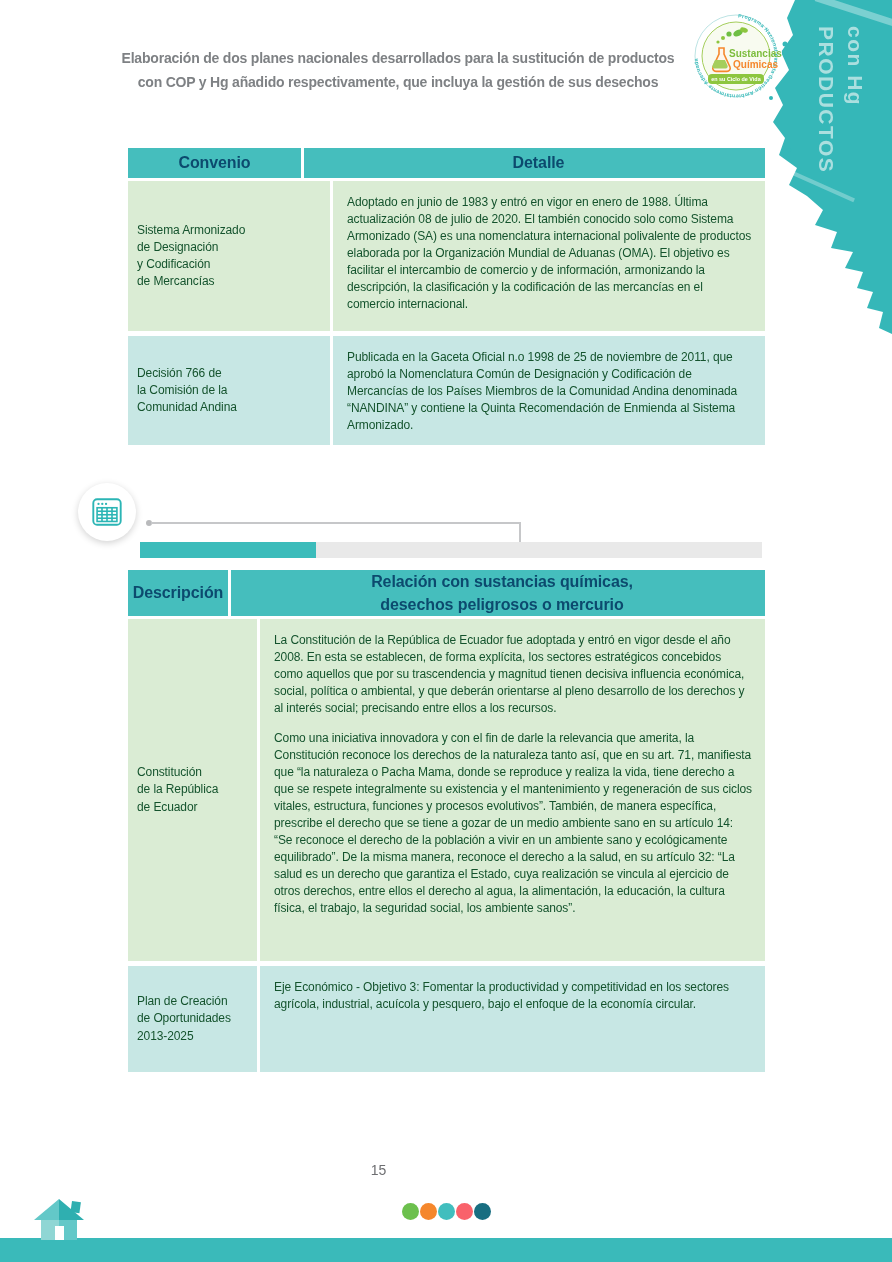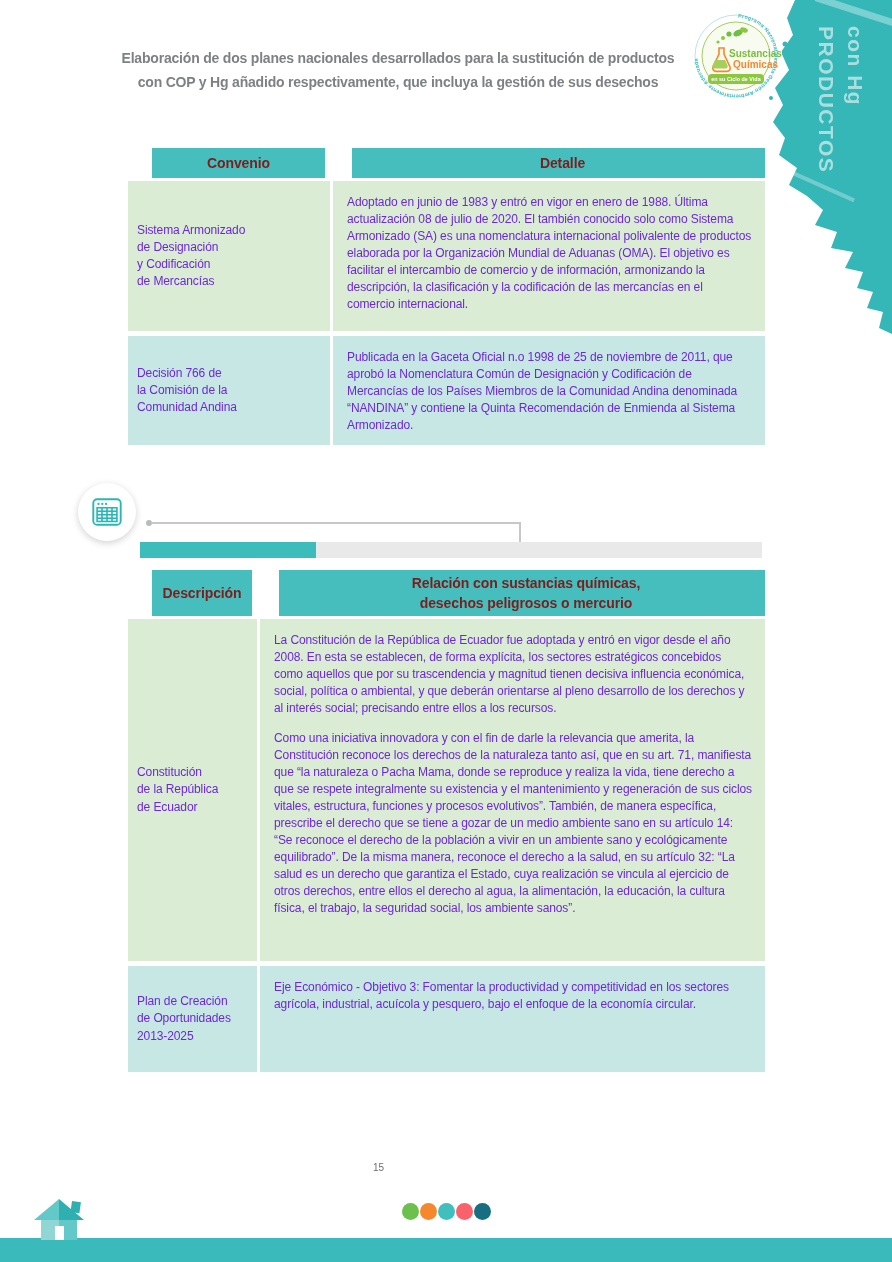--- a/index.html
+++ b/index.html
@@ -16,31 +16,31 @@
               font-size:21px;font-weight:bold;color:#ABDFDF;letter-spacing:1.5px;line-height:1.35;}
 
   
   .logo-svg{position:absolute;left:688px;top:8px;width:96px;height:96px;}
 
   
   .tbl{position:absolute;left:128px;width:637px;}
   .tbl-convention{top:148px;}
   .tbl-legislation{top:570px;}
   .t-head{display:flex;gap:3px;}
-  .t-head .hc{background:#45BEBD;color:#7f1d1d;font-weight:bold;font-size:14px;
+  .t-head .hc{background:#45BEBD;color:#0c4a6e;font-weight:bold;font-size:16px;
               display:flex;align-items:center;justify-content:center;text-align:center;
-              white-space:pre-line;line-height:1.45;letter-spacing:-0.1px;margin-left:24px;}
+              white-space:pre-line;line-height:1.45;letter-spacing:-0.1px;}
   .tbl-convention .hc{height:30px;}
   .tbl-legislation .hc{height:46px;}
   .c1{width:173px;flex:none;}
   .tbl-legislation .c1{width:100px;}
   .c2{flex:1;padding-left:8px;}
   .t-row{display:flex;gap:3px;margin-top:3px;}
   .t-row + .t-row{margin-top:5px;}
-  .cell{font-size:12px;line-height:1.42;letter-spacing:-0.1px;color:#6d28d9;}
+  .cell{font-size:12px;line-height:1.42;letter-spacing:-0.1px;color:#14532d;}
   .cell-name{display:flex;align-items:center;white-space:pre-line;padding:8px 20px 8px 9px;}
   .cell-detail{padding:13px 13px 11px 14px;}
   .cell-detail p{margin:0 0 13px 0;}
   .cell-detail p:last-child{margin-bottom:0;}
   .bg-green{background:#DAECD4;}
   .bg-blue{background:#C7E7E4;}
   .row-conv-1 .cell{min-height:126px;}
   .row-conv-2 .cell{min-height:74px;}
   .row-leg-1 .cell{min-height:318px;}
   .row-leg-2 .cell{min-height:82px;}
@@ -52,21 +52,21 @@
   .section-title{position:absolute;left:150px;top:492px;font-size:17px;font-weight:bold;
                  color:#1CAFB1;letter-spacing:-0.2px;}
   .conn-dot{position:absolute;left:146px;top:520px;width:6px;height:6px;border-radius:50%;background:#B9BABC;}
   .conn-h{position:absolute;left:151px;top:522px;width:370px;height:2px;background:#C6C7C9;}
   .conn-v{position:absolute;left:519px;top:522px;width:2px;height:21px;background:#C6C7C9;}
   .bar-teal{position:absolute;left:140px;top:542px;width:176px;height:16px;background:#3CBCBB;}
   .bar-gray{position:absolute;left:316px;top:542px;width:446px;height:16px;background:#E9E9E9;}
 
   
   .page-number{position:absolute;left:0;top:1162px;width:757px;text-align:center;
-               font-size:10px;color:#6D6E71;letter-spacing:0;}
+               font-size:14px;color:#6D6E71;letter-spacing:0;}
   .dots{position:absolute;left:402px;top:1203px;display:flex;gap:1px;}
   .dot{width:17px;height:17px;border-radius:50%;}
   .bottom-bar{position:absolute;left:0;top:1238px;width:892px;height:24px;background:#3ABABA;}
   .house-svg{position:absolute;left:30px;top:1196px;width:66px;height:46px;}
 </style>
 </head>
 <body>
 
 <div class="page">
 

